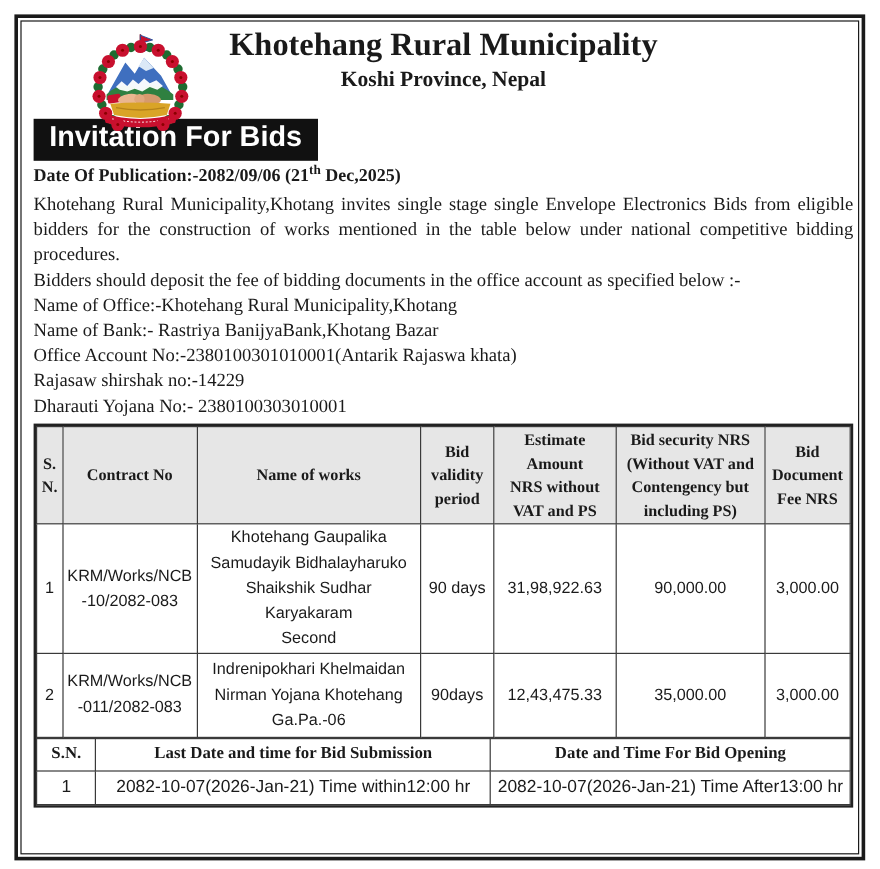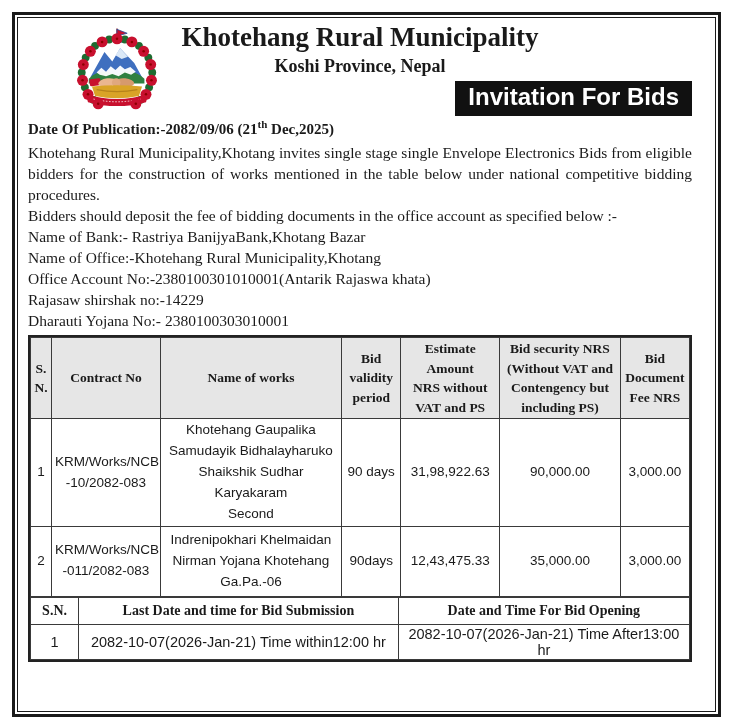--- a/index.html
+++ b/index.html
@@ -1,29 +1,29 @@
 <!DOCTYPE html>
 <html><head>
 <meta charset="utf-8">
 <style>
   html,body{margin:0;padding:0;background:#fff;}
   .page{width:733px;height:724px;position:relative;background:#ffffff;overflow:hidden;
         font-family:"Liberation Serif",serif;color:#1a1a1a;}
   .frame-outer{position:absolute;left:12px;top:12px;width:703px;height:699px;
         border:3px solid #1a1a1a;}
   .frame-inner{position:absolute;inset:2px;border:1px solid #1a1a1a;
-        padding:4px 23px 0 10px;overflow:hidden;}
+        padding:4px 4px 0 10px;overflow:hidden;}
   
   .logo{position:absolute;left:52px;top:8px;width:94px;height:96px;}
   .titles{text-align:center;}
   .t1{font-weight:bold;font-size:27px;line-height:1.18;}
   .t2{font-weight:bold;font-size:28px;line-height:1.2;}
   .t3{font-weight:bold;font-size:17px;line-height:1.5;}
   .t4{font-weight:bold;font-size:18px;line-height:1.35;}
-  .inv-wrap{text-align:right;margin:3px 0 2px 0;text-decoration:underline;}
+  .inv-wrap{text-align:left;margin:21px 0 2px 0;text-decoration:underline;}
   .inv-box{display:inline-block;background:#111111;color:#ffffff;
         font-family:"Liberation Sans",sans-serif;font-weight:bold;font-size:24px;
         line-height:1.2;padding:2px 13px 4px 13px;}
   .dateline{text-align:left;font-weight:bold;font-size:15px;margin:2px 0 4px 0;}
   .dateline sup{font-size:11px;}
   
   .intro{font-size:15.5px;line-height:21px;}
   .intro .just{text-align:justify;}
   .intro div{white-space:normal;}
   
@@ -129,22 +129,22 @@
 
       <div class="inv-wrap">
         <span class="inv-box">Invitation For Bids</span>
       </div>
 
       <div class="dateline"><span>Date Of Publication:-2082/09/06 (21</span><sup>th</sup><span> Dec,2025)</span></div>
 
       <div class="intro">
         <div class="just">Khotehang Rural Municipality,Khotang invites single stage single Envelope Electronics Bids from eligible bidders for the construction  of works mentioned in  the table below under national competitive bidding procedures.</div>
         <div>Bidders should deposit the fee of bidding documents in the office account as specified below :-</div>
+        <div>Name of Office:-Khotehang Rural Municipality,Khotang</div>
         <div>Name of Bank:- Rastriya BanijyaBank,Khotang Bazar</div>
-        <div>Name of Office:-Khotehang Rural Municipality,Khotang</div>
         <div>Office Account No:-2380100301010001(Antarik Rajaswa khata)</div>
         <div>Rajasaw shirshak no:-14229</div>
         <div>Dharauti Yojana No:- 2380100303010001</div>
       </div>
 
       <div class="box">
         <table class="main">
           <colgroup>
             <col style="width:3.2%">
               <col style="width:16.5%">

